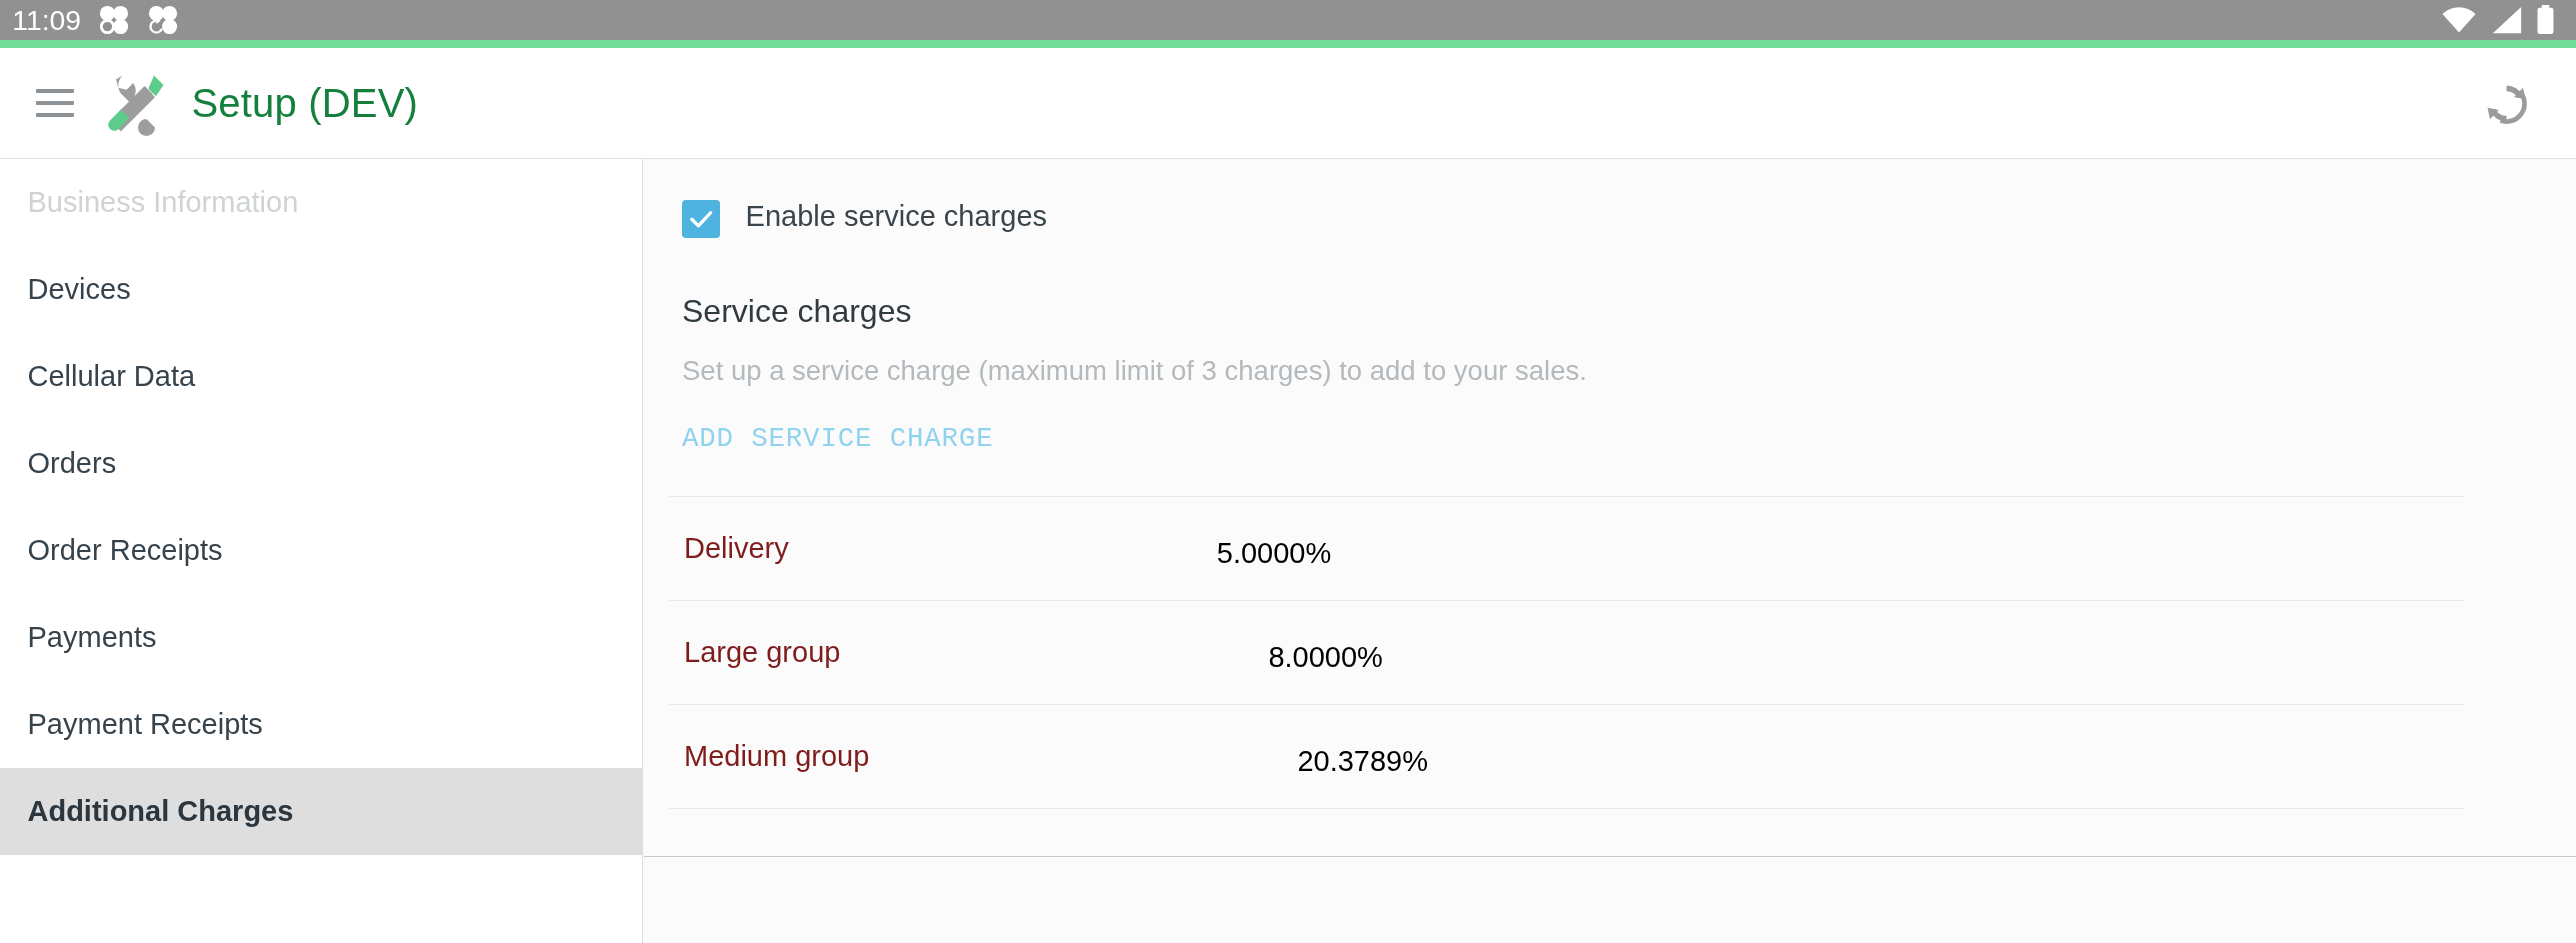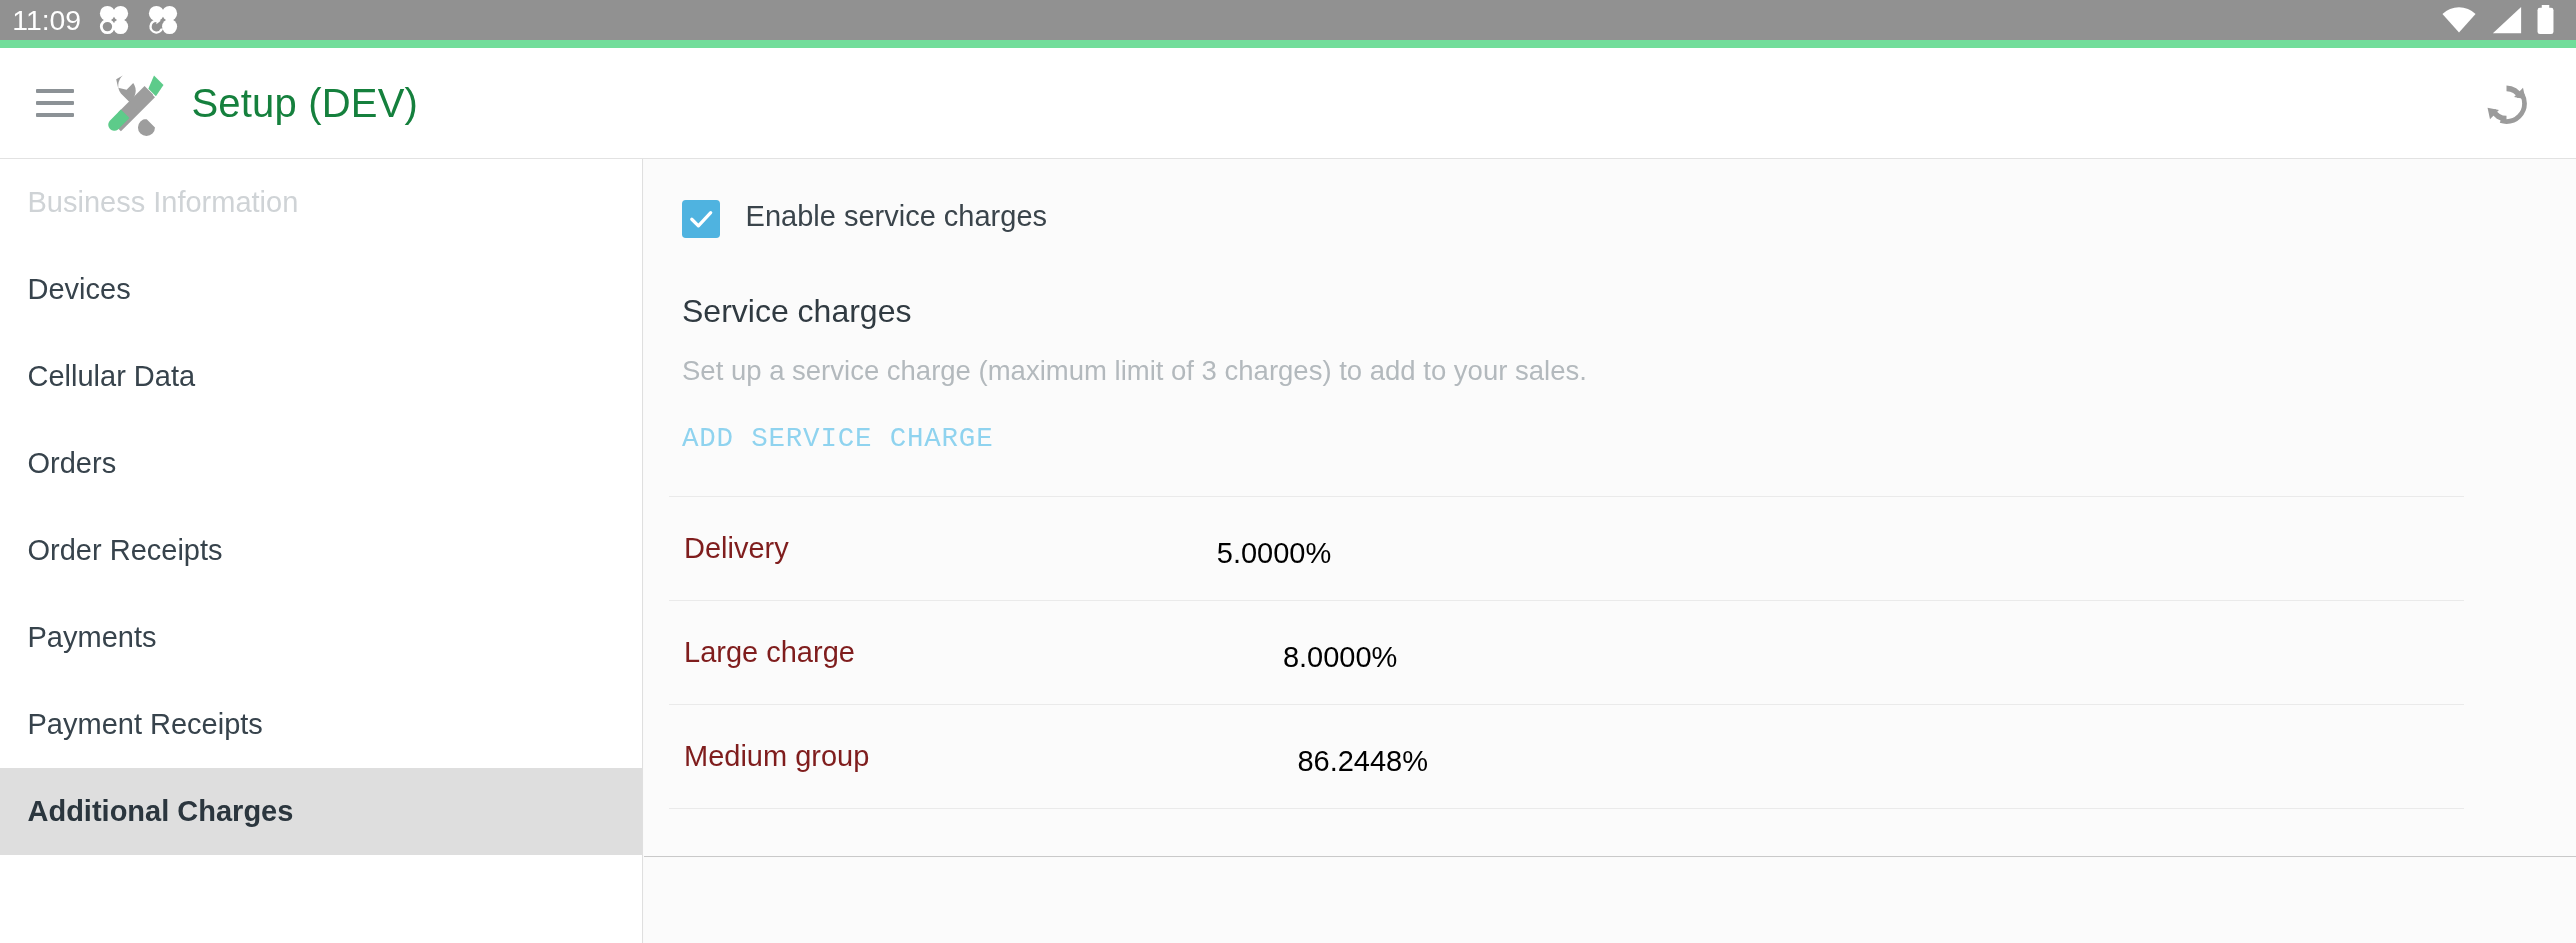--- a/index.html
+++ b/index.html
@@ -365,26 +365,26 @@
     <div class="section-title">Service charges</div>
     <div class="section-desc">Set up a service charge (maximum limit of 3 charges) to add to your sales.</div>
     <div class="add-link">ADD SERVICE CHARGE</div>
 
     <div class="charge-list">
       <div class="charge-row">
         <span class="charge-name">Delivery</span>
         <span class="charge-value">5.0000%</span>
       </div>
       <div class="charge-row">
-        <span class="charge-name">Large charge</span>
+        <span class="charge-name">Large group</span>
         <span class="charge-value">8.0000%</span>
       </div>
       <div class="charge-row">
         <span class="charge-name">Medium group</span>
-        <span class="charge-value">86.2448%</span>
+        <span class="charge-value">20.3789%</span>
       </div>
     </div>
 
   </div>
 
   <div class="lower-strip"></div>
 
 </div>
 
 

